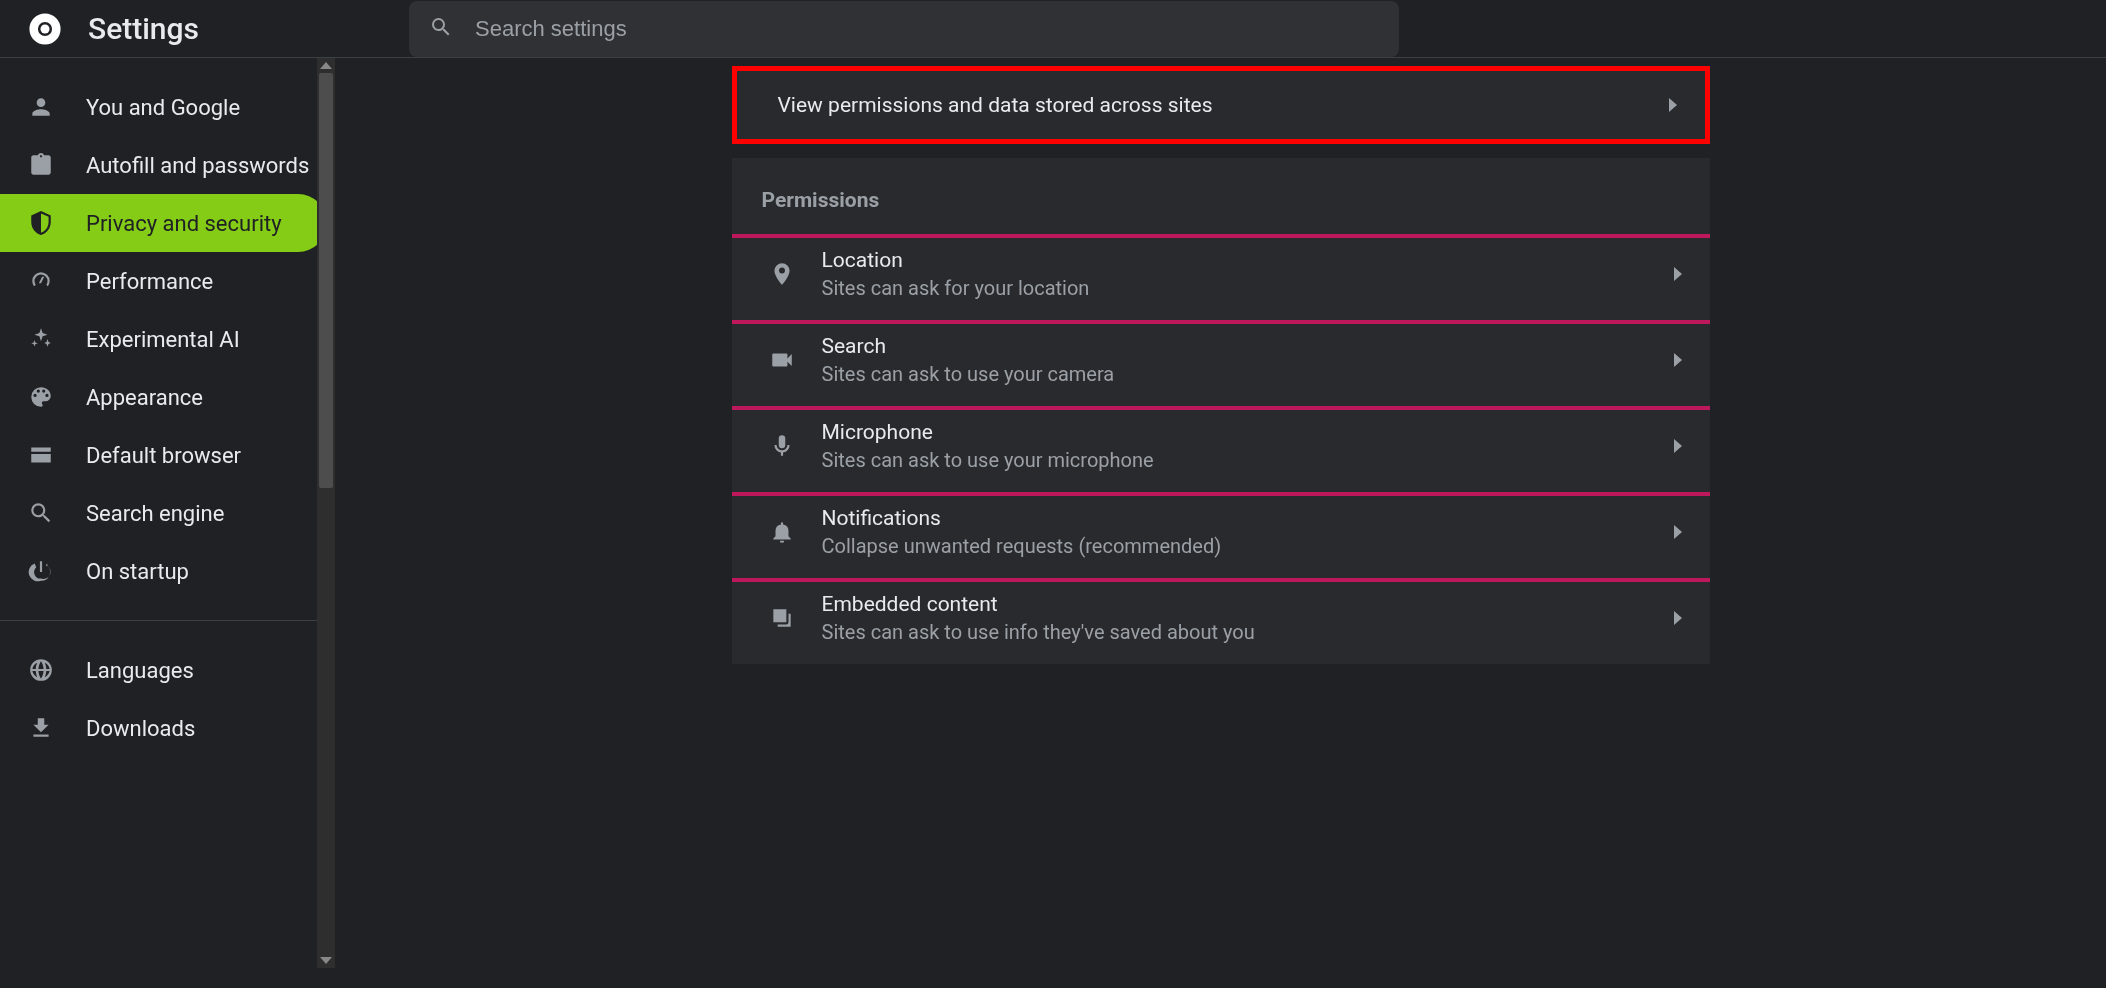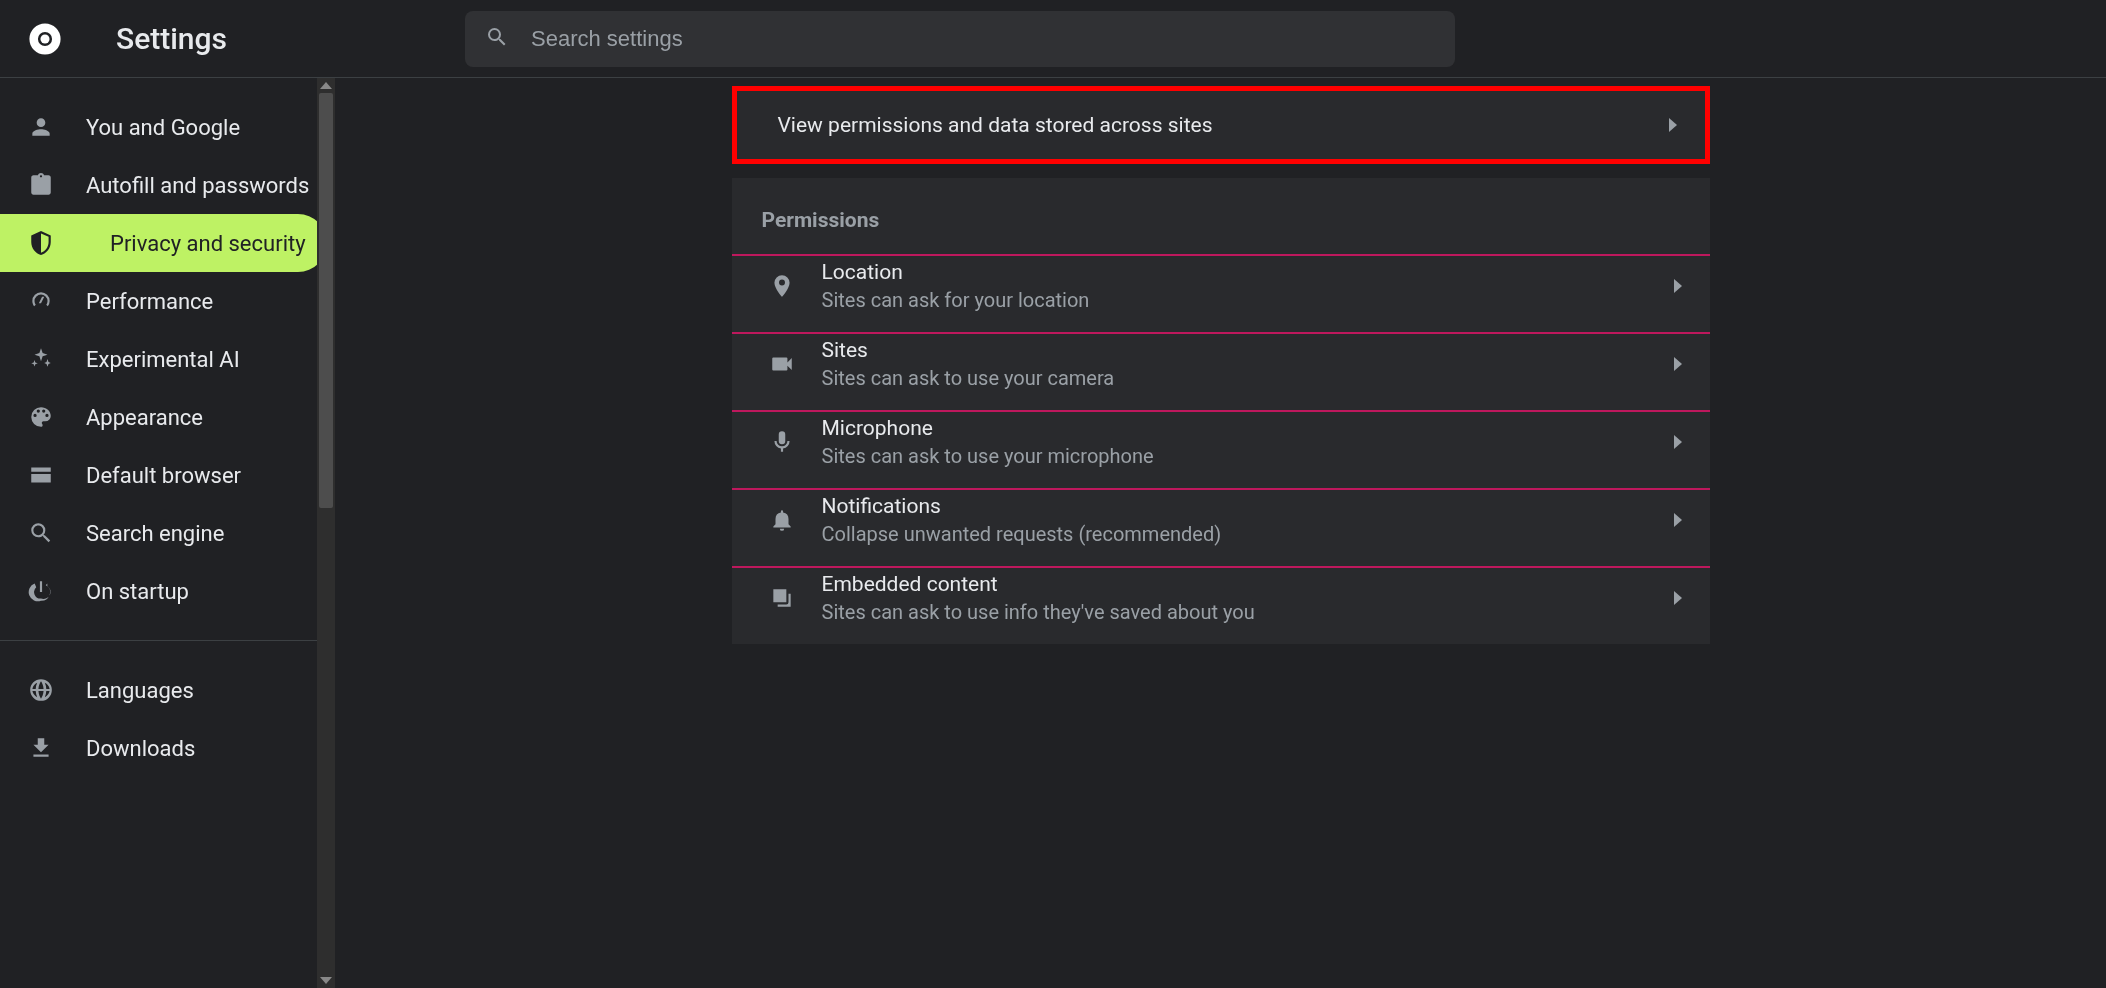--- a/index.html
+++ b/index.html
@@ -5,26 +5,25 @@
   * { margin: 0; padding: 0; box-sizing: border-box; }
   body {
     background: #202124;
     color: #e8eaed;
     font-family: "Segoe UI", Roboto, Arial, sans-serif;
     width: 2106px;
     height: 988px;
     overflow: hidden;
   }
   .header {
-    height: 78px;
+    height: 58px;
     display: flex;
     align-items: center;
     padding: 0 28px;
     border-bottom: 1px solid #3c4043;
-    gap: 28px;
   }
   .logo {
     width: 34px;
     height: 34px;
     margin-right: 26px;
     display: flex;
     align-items: center;
     justify-content: center;
   }
   .title {
@@ -64,23 +63,22 @@
     height: 58px;
     padding-left: 28px;
     font-size: 22px;
     color: #e8eaed;
     cursor: pointer;
     border-top-right-radius: 30px;
     border-bottom-right-radius: 30px;
     margin-right: 8px;
   }
   .side-item.active {
-    background: #bef264;
+    background: #84cc16;
     color: #202124;
-    gap: 24px;
   }
   .side-item .icon {
     width: 26px;
     height: 26px;
     margin-right: 32px;
     fill: #9aa0a6;
     flex-shrink: 0;
   }
   .side-item.active .icon { fill: #202124; }
   .side-divider {
@@ -145,22 +143,22 @@
     font-size: 21px;
     padding: 30px 0 22px 30px;
     background: #292a2d;
     margin-top: 14px;
     font-weight: bold;
   }
   .perm-row {
     background: #292a2d;
     display: flex;
     align-items: center;
-    padding: 4px 28px 20px 28px;
-    border-top: 2px solid #be185d;
+    padding: 10px 28px 20px 28px;
+    border-top: 4px solid #be185d;
     cursor: pointer;
   }
   .perm-row:first-of-type { border-top: none; }
   .perm-row .picon {
     width: 44px;
     display: flex;
     justify-content: center;
     margin-right: 18px;
     fill: #9aa0a6;
   }
@@ -301,21 +299,21 @@
         <span class="caret"></span>
       </div>
 
       <div class="perm-row">
         <span class="picon">
             <svg viewBox="0 0 24 24" width="26" height="26">
               <path d="M17 10.5V7a1 1 0 00-1-1H4a1 1 0 00-1 1v10a1 1 0 001 1h12a1 1 0 001-1v-3.5l4 4v-11l-4 4z"></path>
             </svg>
           </span>
         <div class="perm-text">
-          <span class="perm-title">Sites</span>
+          <span class="perm-title">Search</span>
           <span class="perm-sub">Sites can ask to use your camera</span>
         </div>
         <span class="caret"></span>
       </div>
 
       <div class="perm-row">
         <span class="picon">
             <svg viewBox="0 0 24 24" width="26" height="26">
               <path d="M12 14a3 3 0 003-3V5a3 3 0 00-6 0v6a3 3 0 003 3zm5-3a5 5 0 01-10 0H5a7 7 0 006 6.92V21h2v-3.08A7 7 0 0019 11h-2z"></path>
             </svg>

